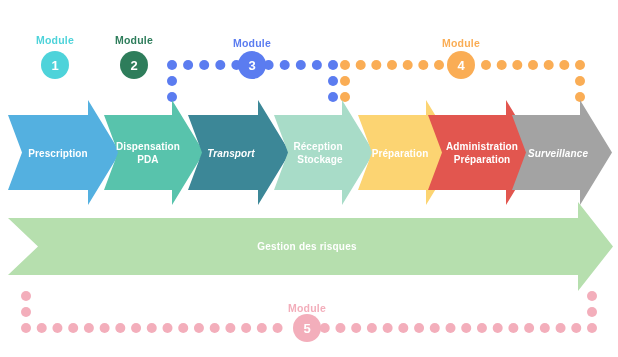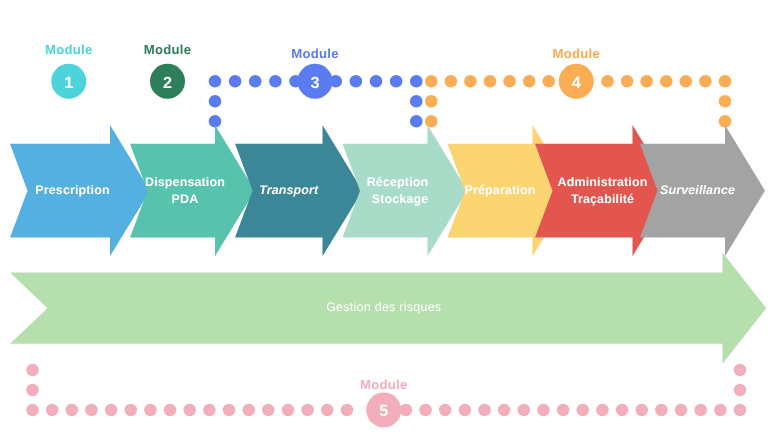--- a/index.html
+++ b/index.html
@@ -41,21 +41,21 @@
     line-height:13px;
     white-space:pre-line;
     letter-spacing:.1px;
     pointer-events:none;
   }
   .band-label{
     position:absolute;
     transform:translate(-50%,-50%);
     color:#ffffff;
     font-size:10px;
-    font-weight:normal;
+    font-weight:bold;
     letter-spacing:.2px;
     white-space:nowrap;
   }
 </style>
 </head>
 <body>
 
 <div id="stage">
 
   <svg class="layer" id="svg-layer" viewBox="0 0 618 357" preserveAspectRatio="none">
@@ -158,18 +158,18 @@
       <div class="mod-label" style="left: 307px; top: 302px; color: rgb(243, 174, 187);">Module</div>
       <div class="mod-circle" style="left: 307px; top: 328px; background: rgb(243, 174, 187);">5</div>
       <div class="arrow-label" style="left: 58px; top: 153px; text-align: center;">Prescription</div>
       <div class="arrow-label" style="left: 148px; top: 153px;">Dispensation
 PDA</div>
       <div class="arrow-label" style="left: 231px; top: 153px; font-style: italic;">Transport</div>
       <div class="arrow-label" style="left: 318px; top: 153px; text-align: right;">Réception
 Stockage</div>
       <div class="arrow-label" style="left: 400px; top: 153px;">Préparation</div>
       <div class="arrow-label" style="left: 482px; top: 153px;">Administration
-Traçabilité</div>
+Préparation</div>
       <div class="arrow-label" style="left: 558px; top: 153px; font-style: italic;">Surveillance</div>
       <div class="band-label" style="left: 307px; top: 246px;">Gestion des risques</div>
     </div>
 
 </div>
 
 </body></html>

